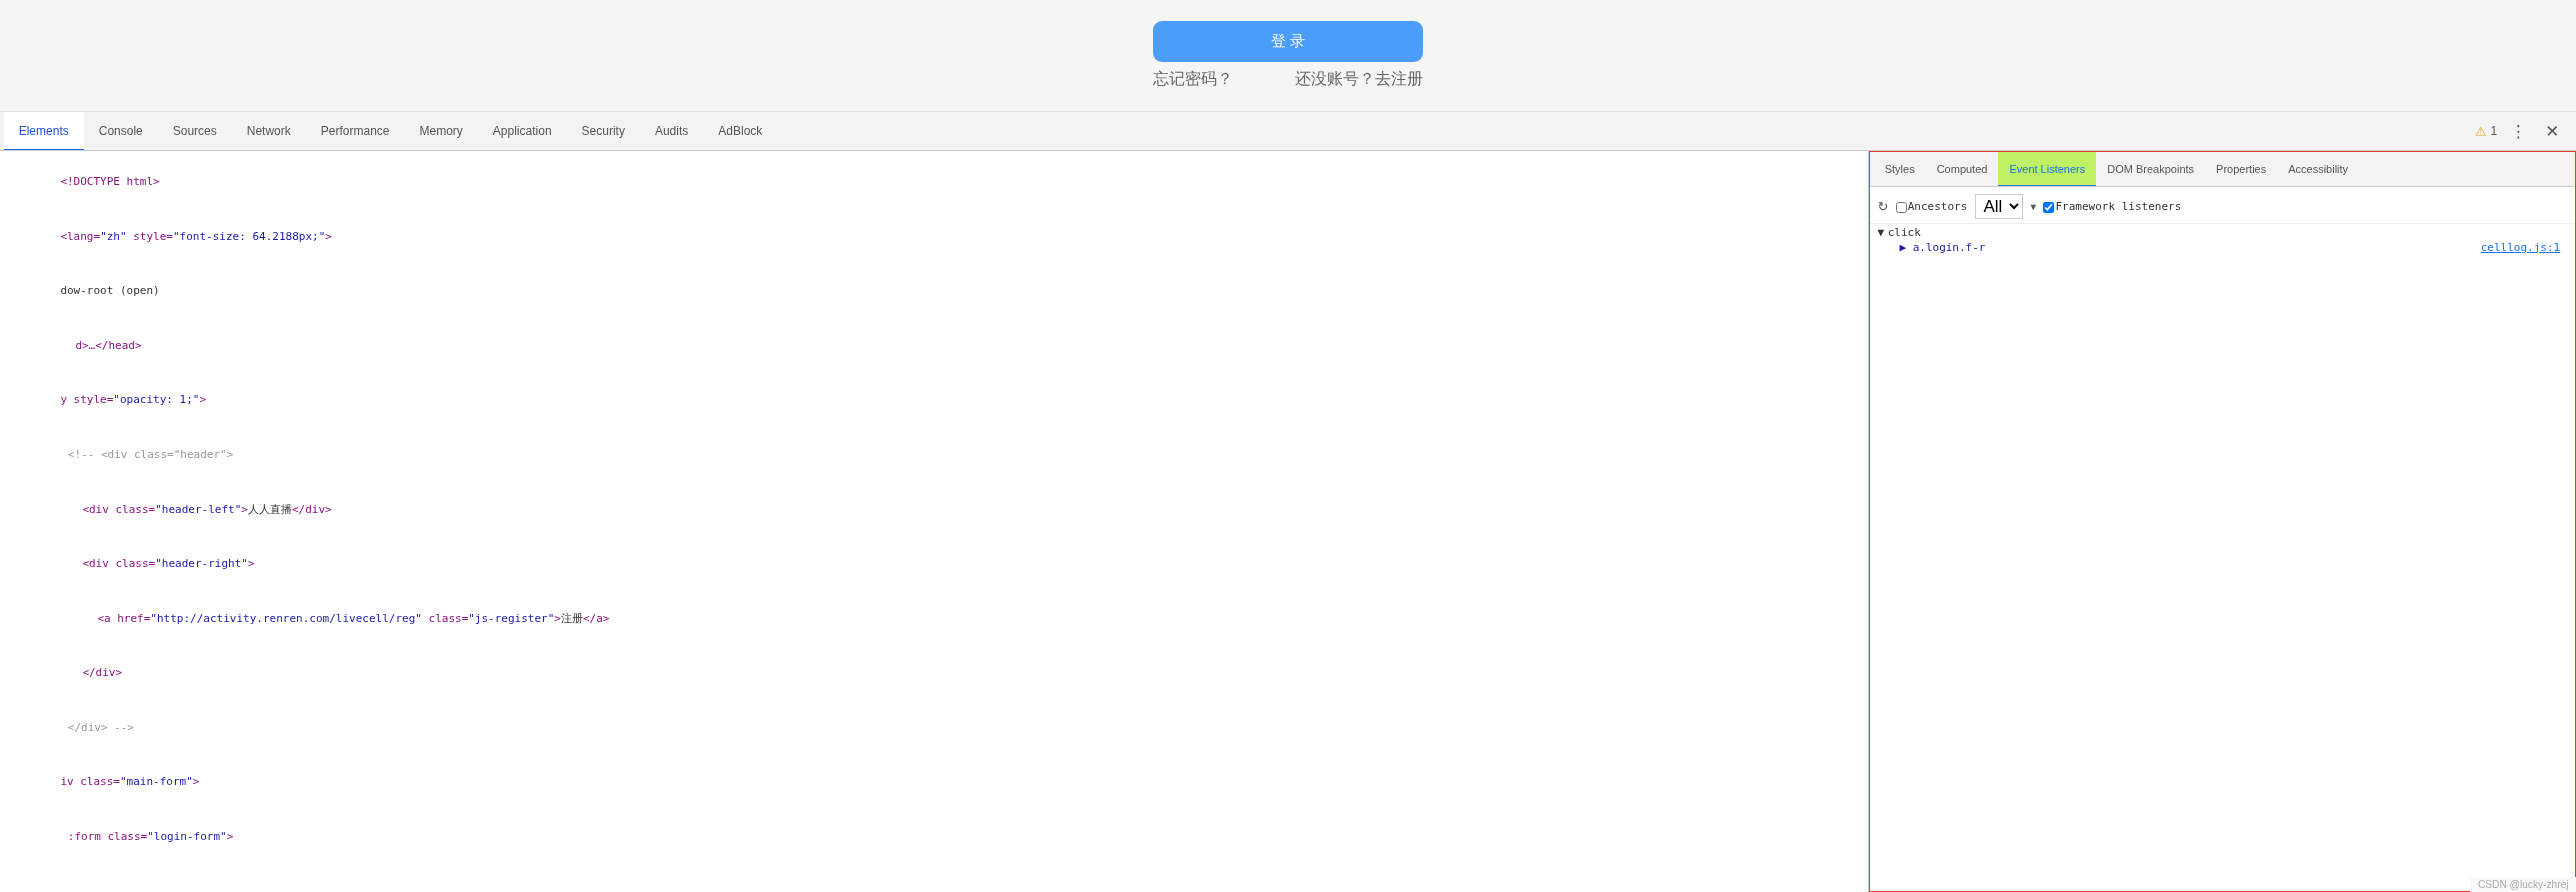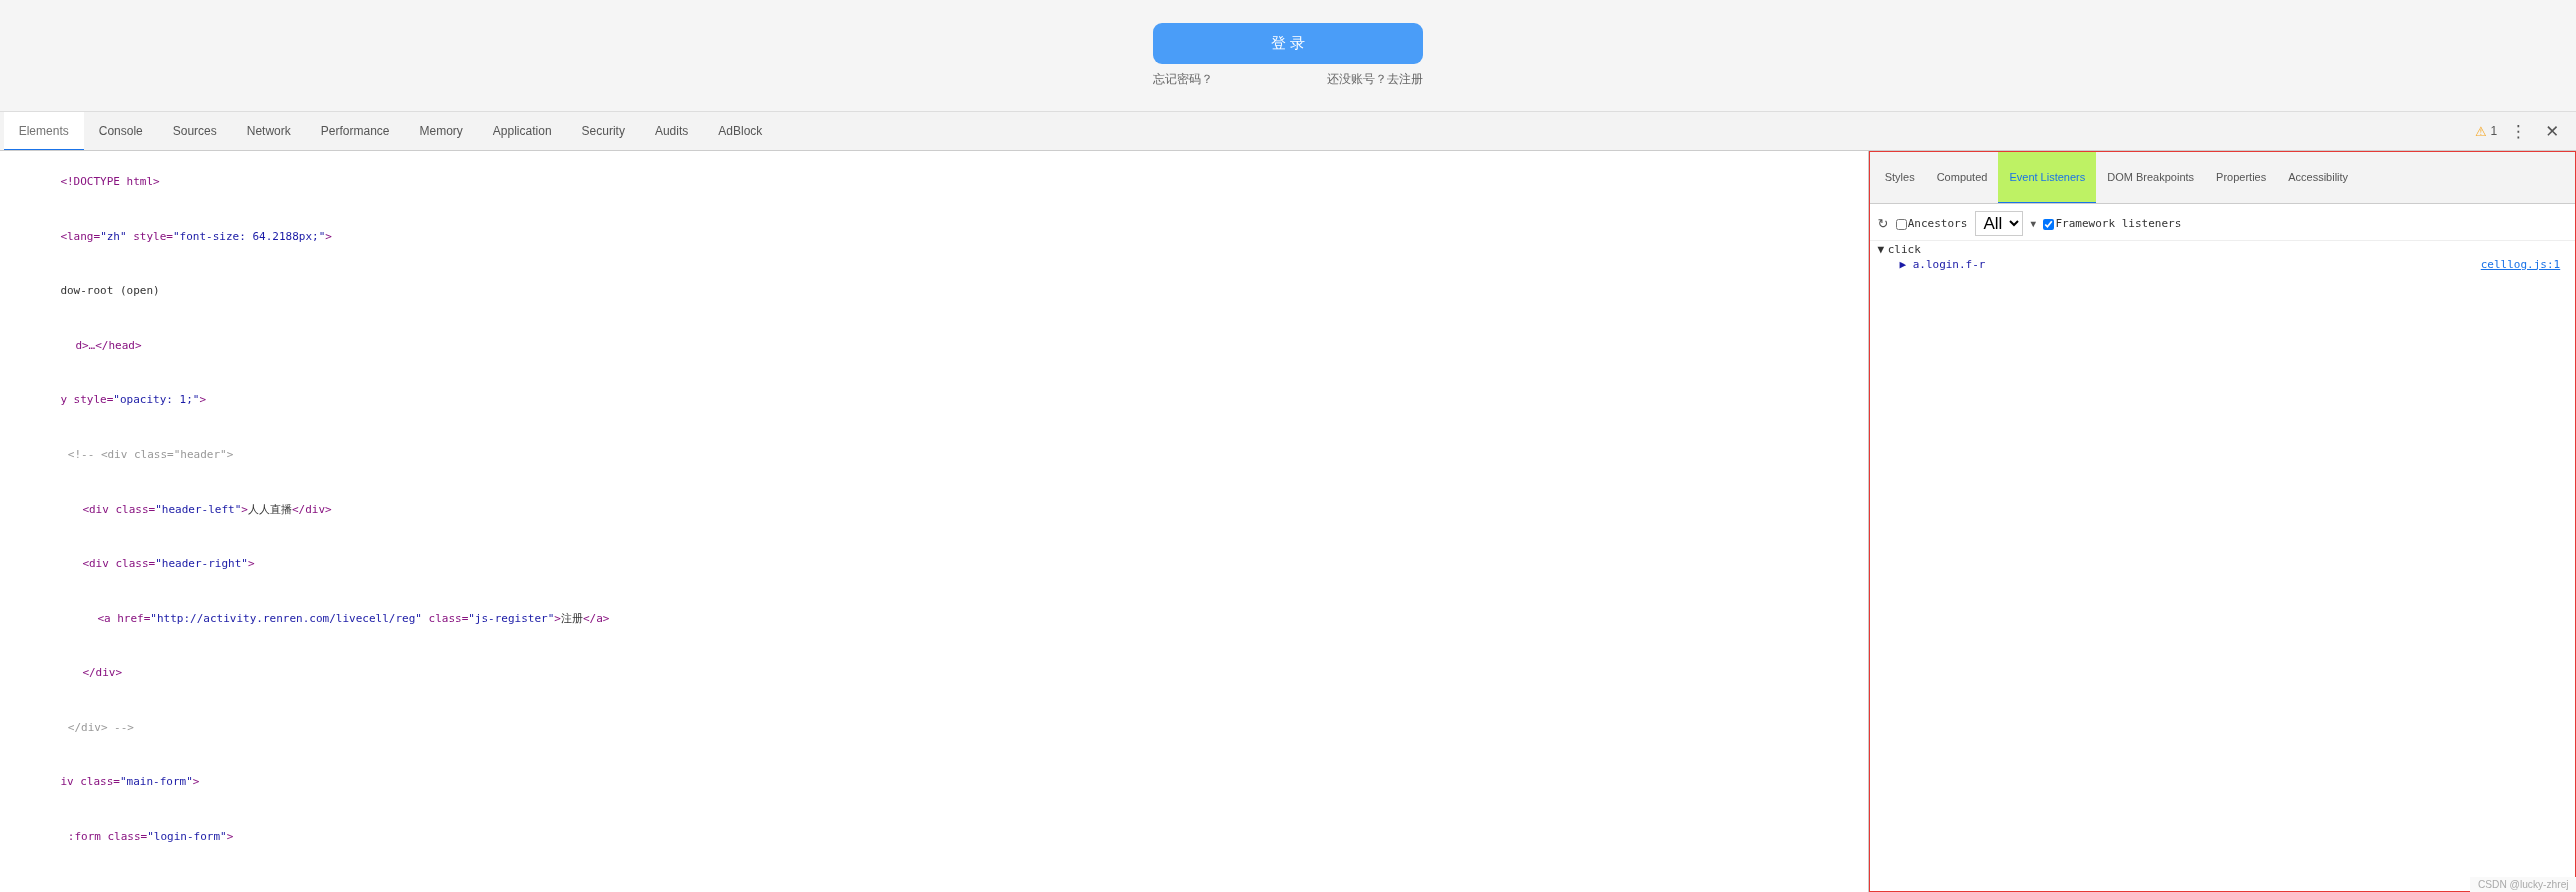--- a/index.html
+++ b/index.html
@@ -24,21 +24,21 @@
       padding: 11px 0;
       width: 270px;
       font-size: 15px;
       cursor: pointer;
       text-align: center;
     }
     .login-links {
       display: flex;
       justify-content: space-between;
       width: 270px;
-      font-size: 12px;
+      font-size: 16px;
       color: #666;
     }
     .login-links a { color: #666; text-decoration: none; }
 
     
     .devtools {
       display: flex;
       flex-direction: column;
       height: calc(100vh - 112px);
       background: #fff;
@@ -59,21 +59,21 @@
       height: 100%;
       display: flex;
       align-items: center;
       font-size: 12px;
       color: #555;
       cursor: pointer;
       border-bottom: 1.9px solid transparent;
       white-space: nowrap;
     }
     .devtools-tab.active {
-      color: #737373;
+      color: #1d4ed8;
       border-bottom: 1.9px solid #1a73e8;
       background: #fff;
     }
     .devtools-tab-spacer { flex: 1; }
     .devtools-tab-actions {
       display: flex;
       align-items: center;
       gap: 7.4px;
       padding-right: 7.4px;
     }
@@ -129,21 +129,21 @@
       flex-direction: column;
       overflow: hidden;
       border: 1.9px solid #e53935;
     }
 
     
     .right-panel-tabs {
       display: flex;
       background: #f3f3f3;
       border-bottom: 0.9px solid #ccc;
-      height: 52px;
+      height: 35px;
       align-items: flex-end;
       padding: 0 3.7px;
     }
     .right-tab {
       padding: 0 11px;
       height: 100%;
       display: flex;
       align-items: center;
       font-size: 11px;
       color: #555;

